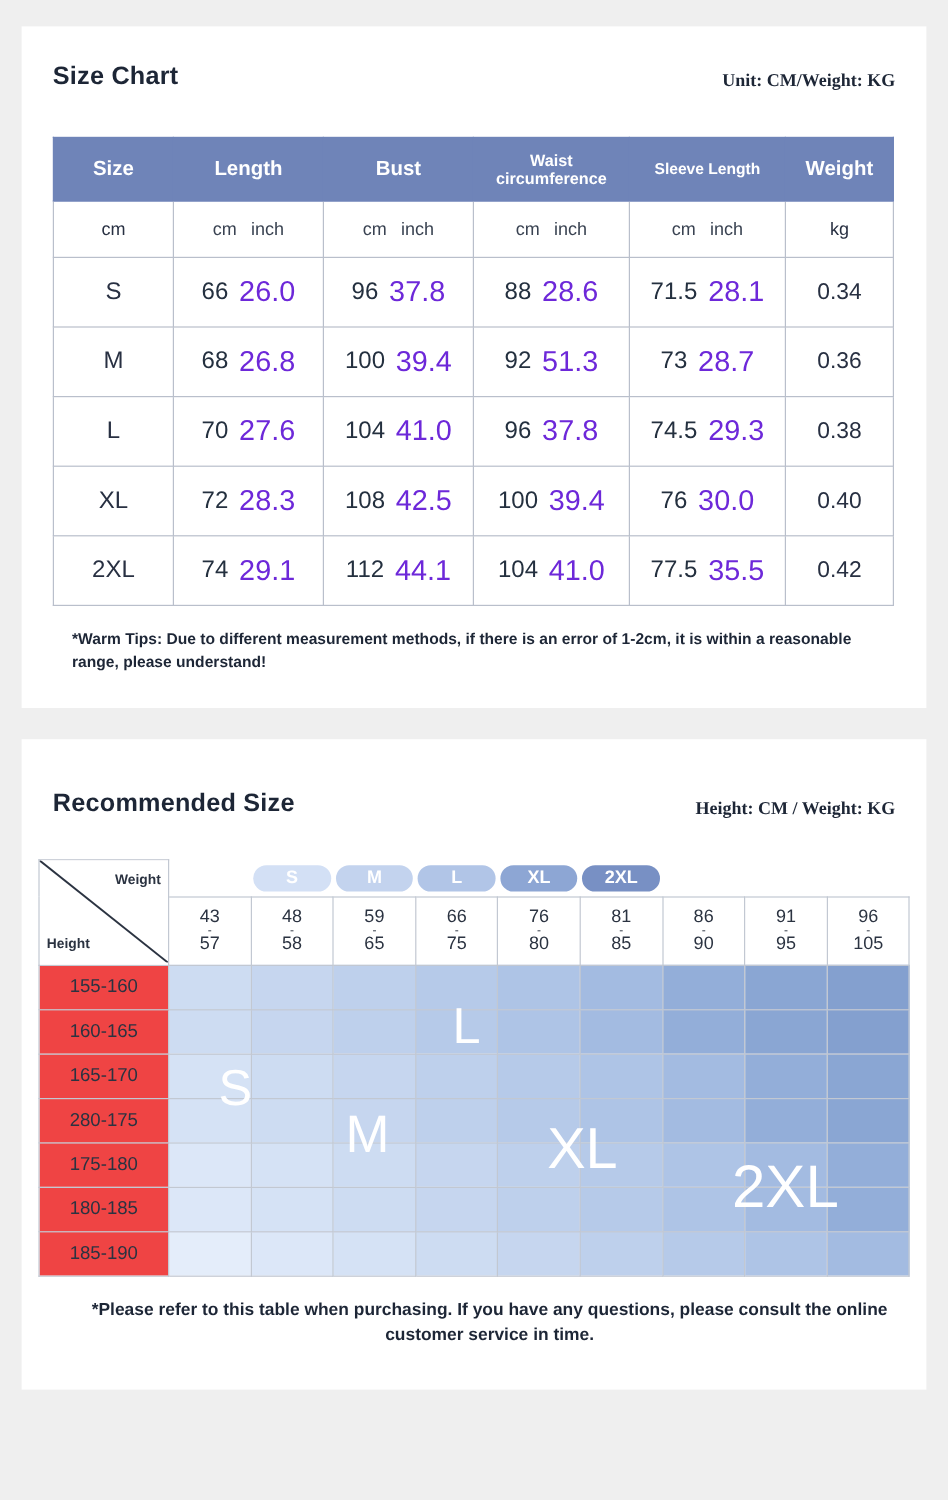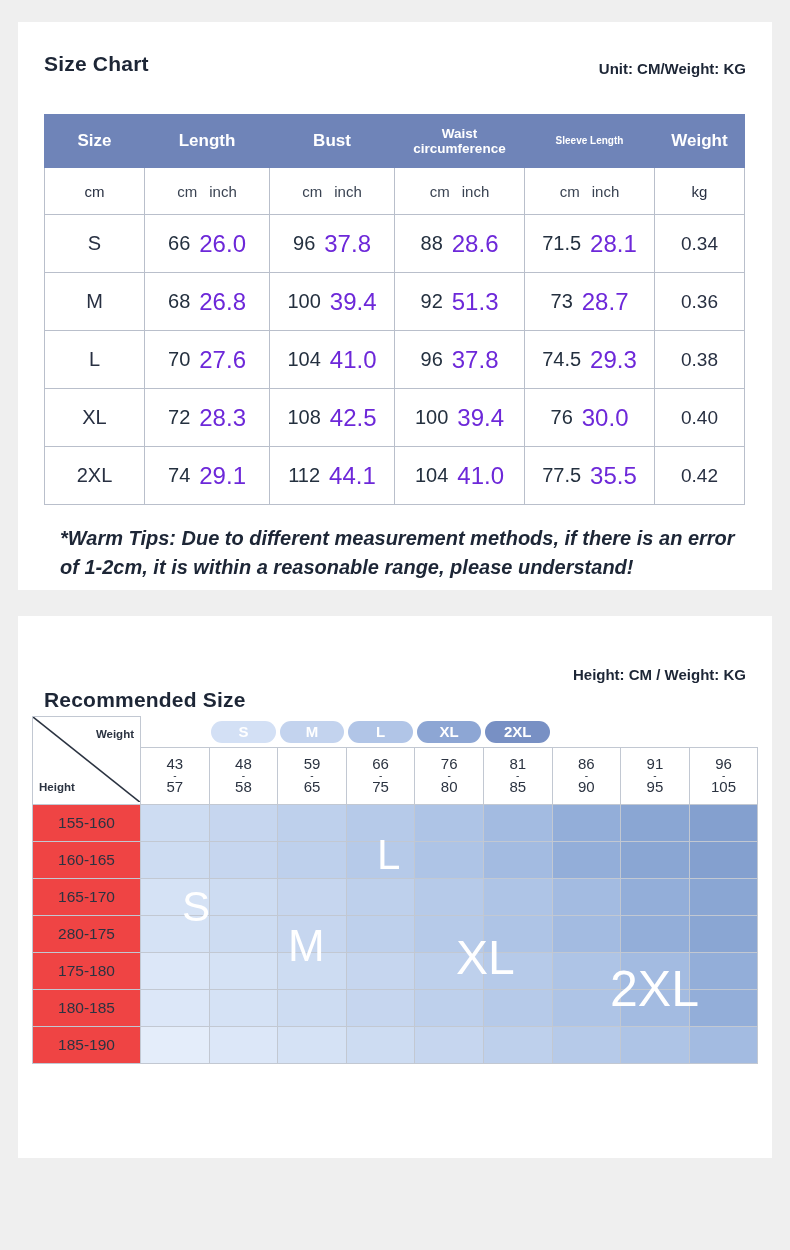--- a/index.html
+++ b/index.html
@@ -45,20 +45,21 @@
     font-size: 21px;
     font-weight: bold;
     color: #1d2636;
     letter-spacing: .2px;
   }
   .unit-note {
     position: absolute;
     font-size: 15px;
     font-weight: bold;
     color: #1d2636;
+    font-family: Liberation Serif, serif;
   }
 
   
   #size-table {
     position: absolute;
     left: 26px;
     top: 92px;
     width: 700px;
     border-collapse: collapse;
     table-layout: fixed;
@@ -75,21 +76,21 @@
     height: 52px;
     font-size: 17px;
     font-weight: bold;
     line-height: 1.12;
     padding: 0 2px;
   }
   #size-table thead th.small {
     font-size: 13.5px;
   }
   #size-table thead th.mid {
-    font-size: 10px;
+    font-size: 13px;
   }
   #size-table tbody td {
     height: 57px;
     font-size: 19px;
     padding: 0;
     background: #fff;
   }
   #size-table tbody td.sizecell {
     font-size: 20px;
   }
@@ -116,25 +117,24 @@
     font-size: 15px;
     color: #3a4352;
   }
   .unitrow .dualcell { gap: 12px; }
 
   
   .tips {
     position: absolute;
     left: 42px;
     width: 690px;
-    font-size: 20px;
+    font-size: 13px;
     font-weight: bold;
     line-height: 1.45;
     color: #1d2636;
-    font-style: italic;
   }
   #warm-tips { top: 502px; }
 
   
   #rec-table {
     position: absolute;
     left: 14px;
     top: 100px;
     width: 726px;
     border-collapse: collapse;
@@ -442,21 +442,21 @@
           <td>0.42</td>
         </tr>
       </tbody>
     </table>
 
     <div class="tips" id="warm-tips">*Warm Tips: Due to different measurement methods, if there is an error of 1-2cm, it is within a reasonable range, please understand!</div>
   </div>
 
   <div class="panel" id="panel-recommended">
 
-    <div class="section-title" style="left:26px; top:42px;margin-top:30px;">Recommended Size</div>
+    <div class="section-title" style="left:26px; top:42px;">Recommended Size</div>
 
     <div class="unit-note" style="right:26px; top:50px;">Height: CM / Weight: KG</div>
 
     <table id="rec-table">
       <colgroup>
         <col style="width:108px">
         <col span="9" style="width:68.6px">
       </colgroup>
       <tbody>
 
@@ -633,15 +633,16 @@
     </table>
 
     <div id="rec-wrap">
       <div class="big-letter" style="left:150px; top:170px; font-size:42px;">S</div>
       <div class="big-letter" style="left:256px; top:208px; font-size:44px;">M</div>
       <div class="big-letter" style="left:345px; top:118px; font-size:42px;">L</div>
       <div class="big-letter" style="left:424px; top:218px; font-size:48px;">XL</div>
       <div class="big-letter" style="left:578px; top:248px; font-size:50px;">2XL</div>
     </div>
 
+    <div id="rec-note">*Please refer to this table when purchasing. If you have any questions, please consult the online customer service in time.</div>
   </div>
 
 </div>
 
 </body></html>

